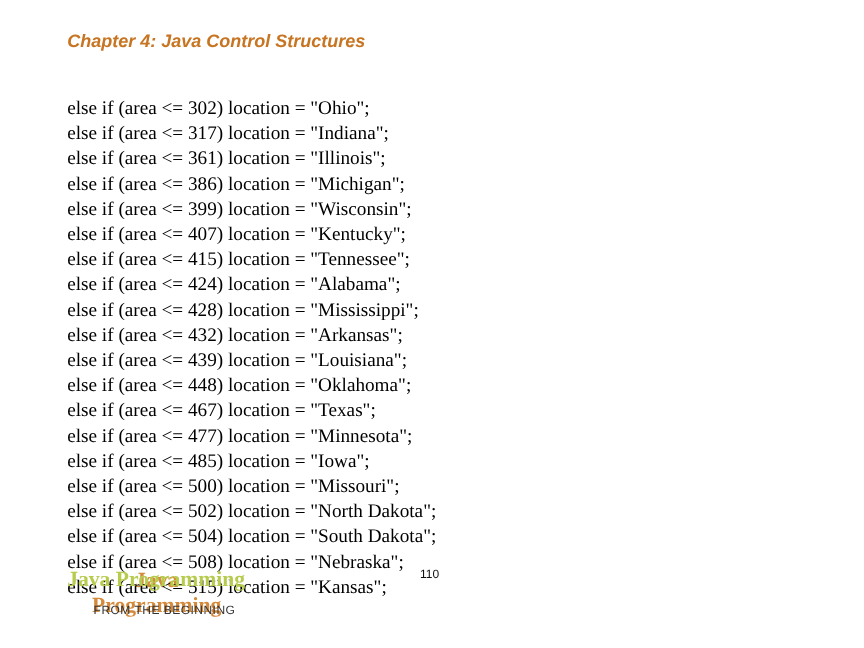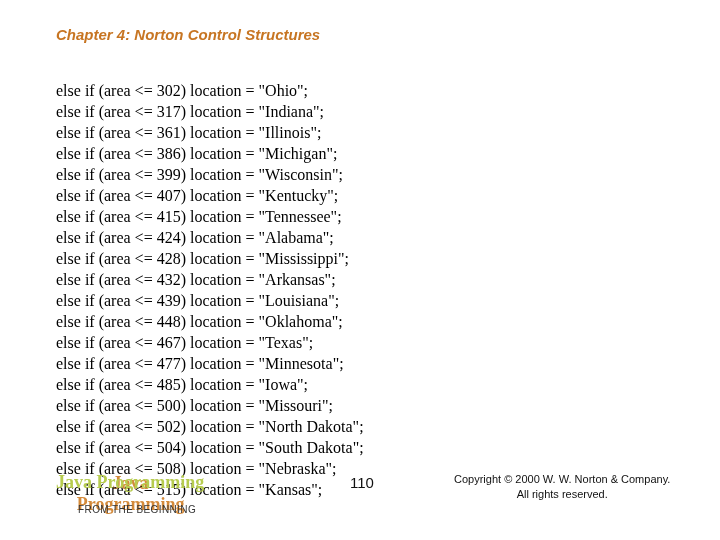--- a/index.html
+++ b/index.html
@@ -64,37 +64,37 @@
     font-size: 10px;
     letter-spacing: 0.4px;
     color: #333;
     margin-top: 10px;
   }
   .page-number {
     position: absolute;
     left: 294px;
     top: 2px;
     font-family: Arial, sans-serif;
-    font-size: 15px;
+    font-size: 10px;
     color: #111;
   }
   .copyright {
     position: absolute;
     left: 398px;
     top: 0px;
     font-family: Arial, sans-serif;
     font-size: 11px;
     color: #111;
     line-height: 15px;
   }
 </style>
 </head>
 <body>
 
-<div class="chapter-title">Chapter 4: Norton Control Structures</div>
+<div class="chapter-title">Chapter 4: Java Control Structures</div>
 
 <pre class="code-block" id="code-block">else if (area &lt;= 302) location = "Ohio";
 else if (area &lt;= 317) location = "Indiana";
 else if (area &lt;= 361) location = "Illinois";
 else if (area &lt;= 386) location = "Michigan";
 else if (area &lt;= 399) location = "Wisconsin";
 else if (area &lt;= 407) location = "Kentucky";
 else if (area &lt;= 415) location = "Tennessee";
 else if (area &lt;= 424) location = "Alabama";
 else if (area &lt;= 428) location = "Mississippi";
@@ -110,17 +110,13 @@
 else if (area &lt;= 508) location = "Nebraska";
 else if (area &lt;= 515) location = "Kansas";</pre>
 
 <div class="footer">
   <div class="book-title">
     <span class="shadow">Java Programming</span>
     <span>Java Programming</span>
   </div>
   <div class="book-sub">FROM THE BEGINNING</div>
   <div class="page-number">110</div>
-  <div class="copyright">
-    <div>Copyright © 2000 W. W. Norton &amp; Company.</div>
-    <div>All rights reserved.</div>
-  </div>
 </div>
 
 </body></html>

